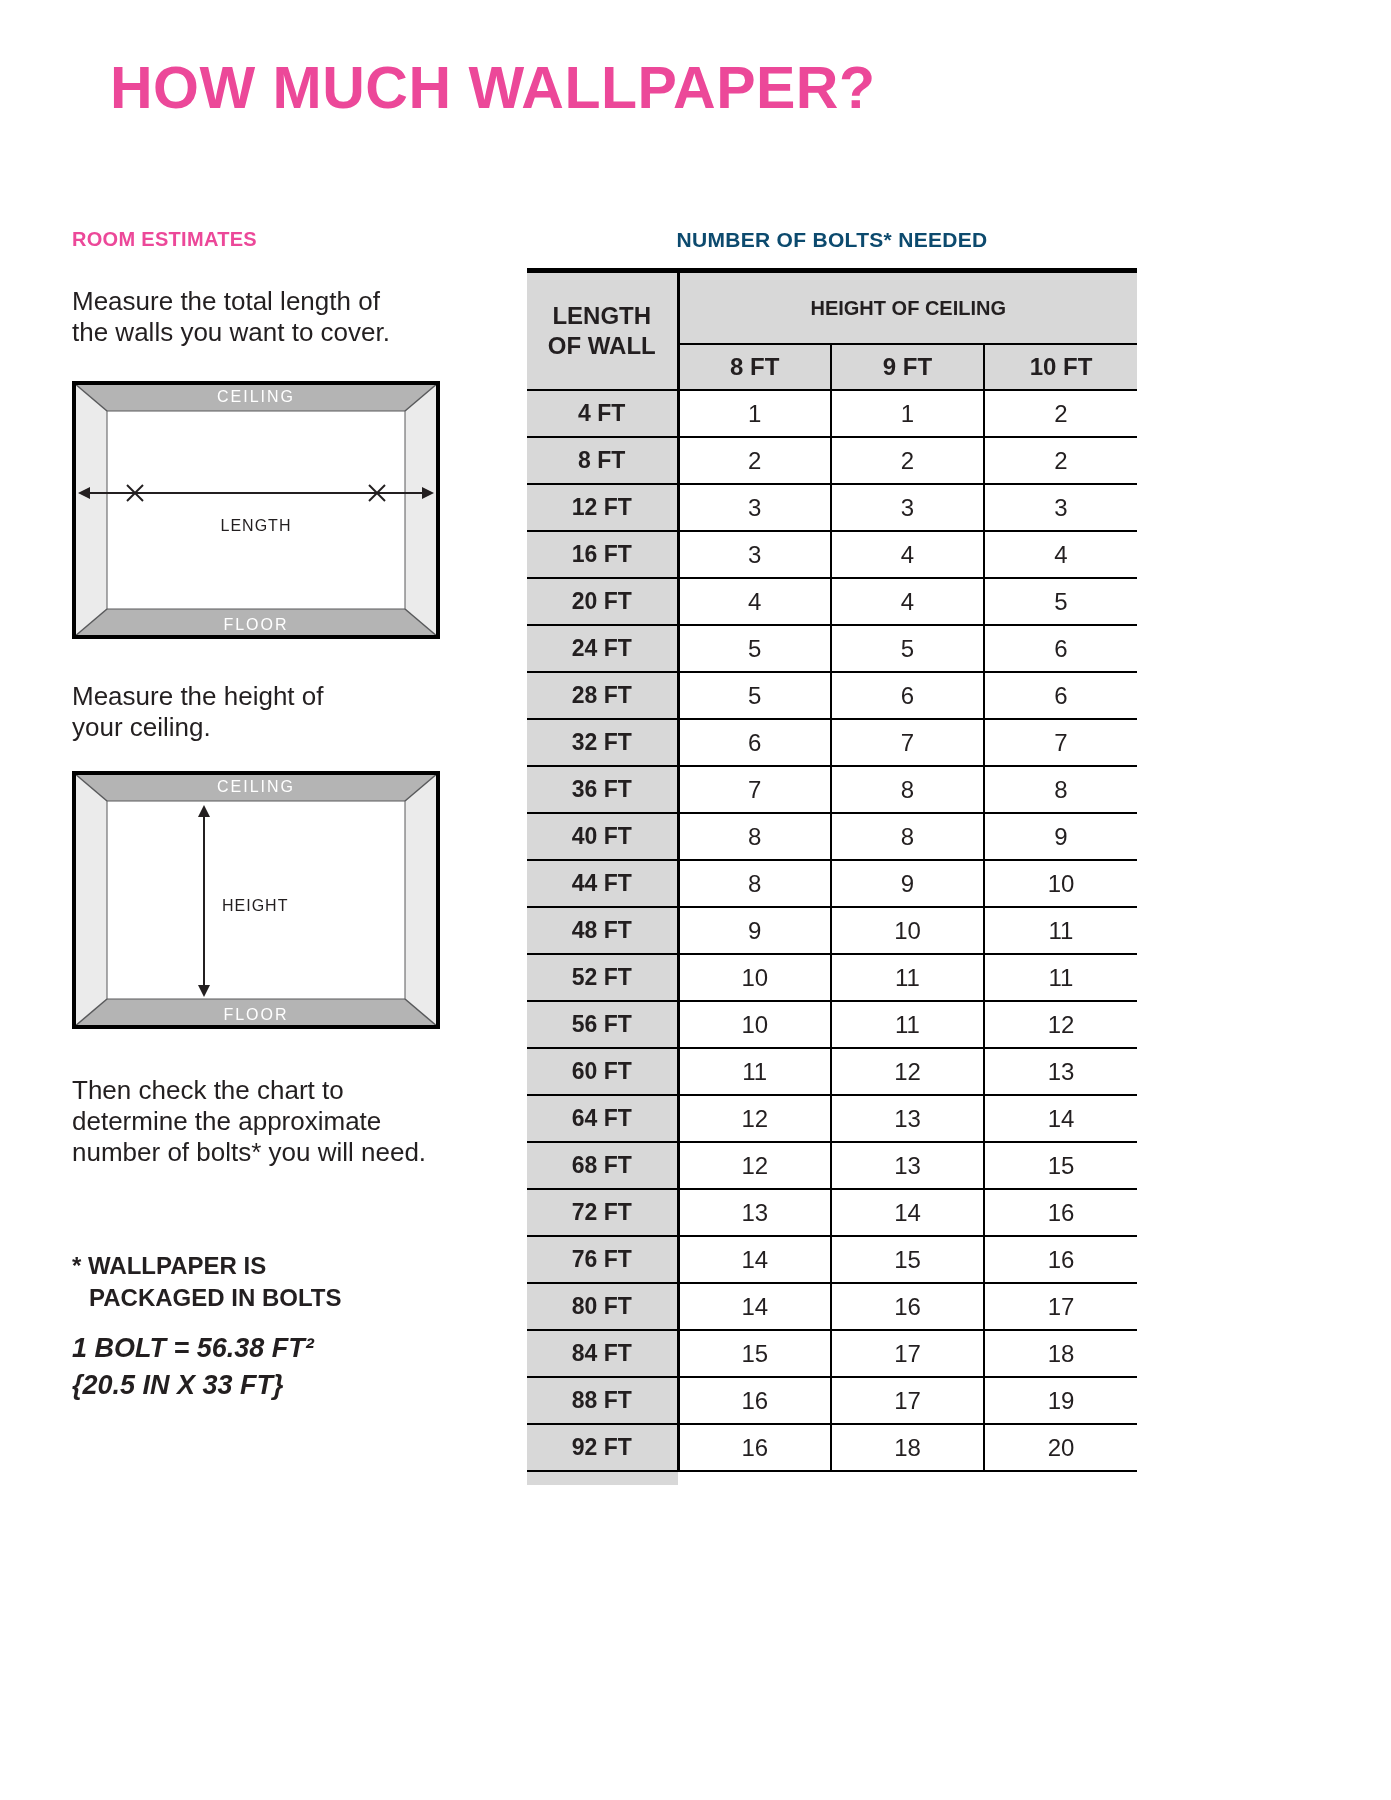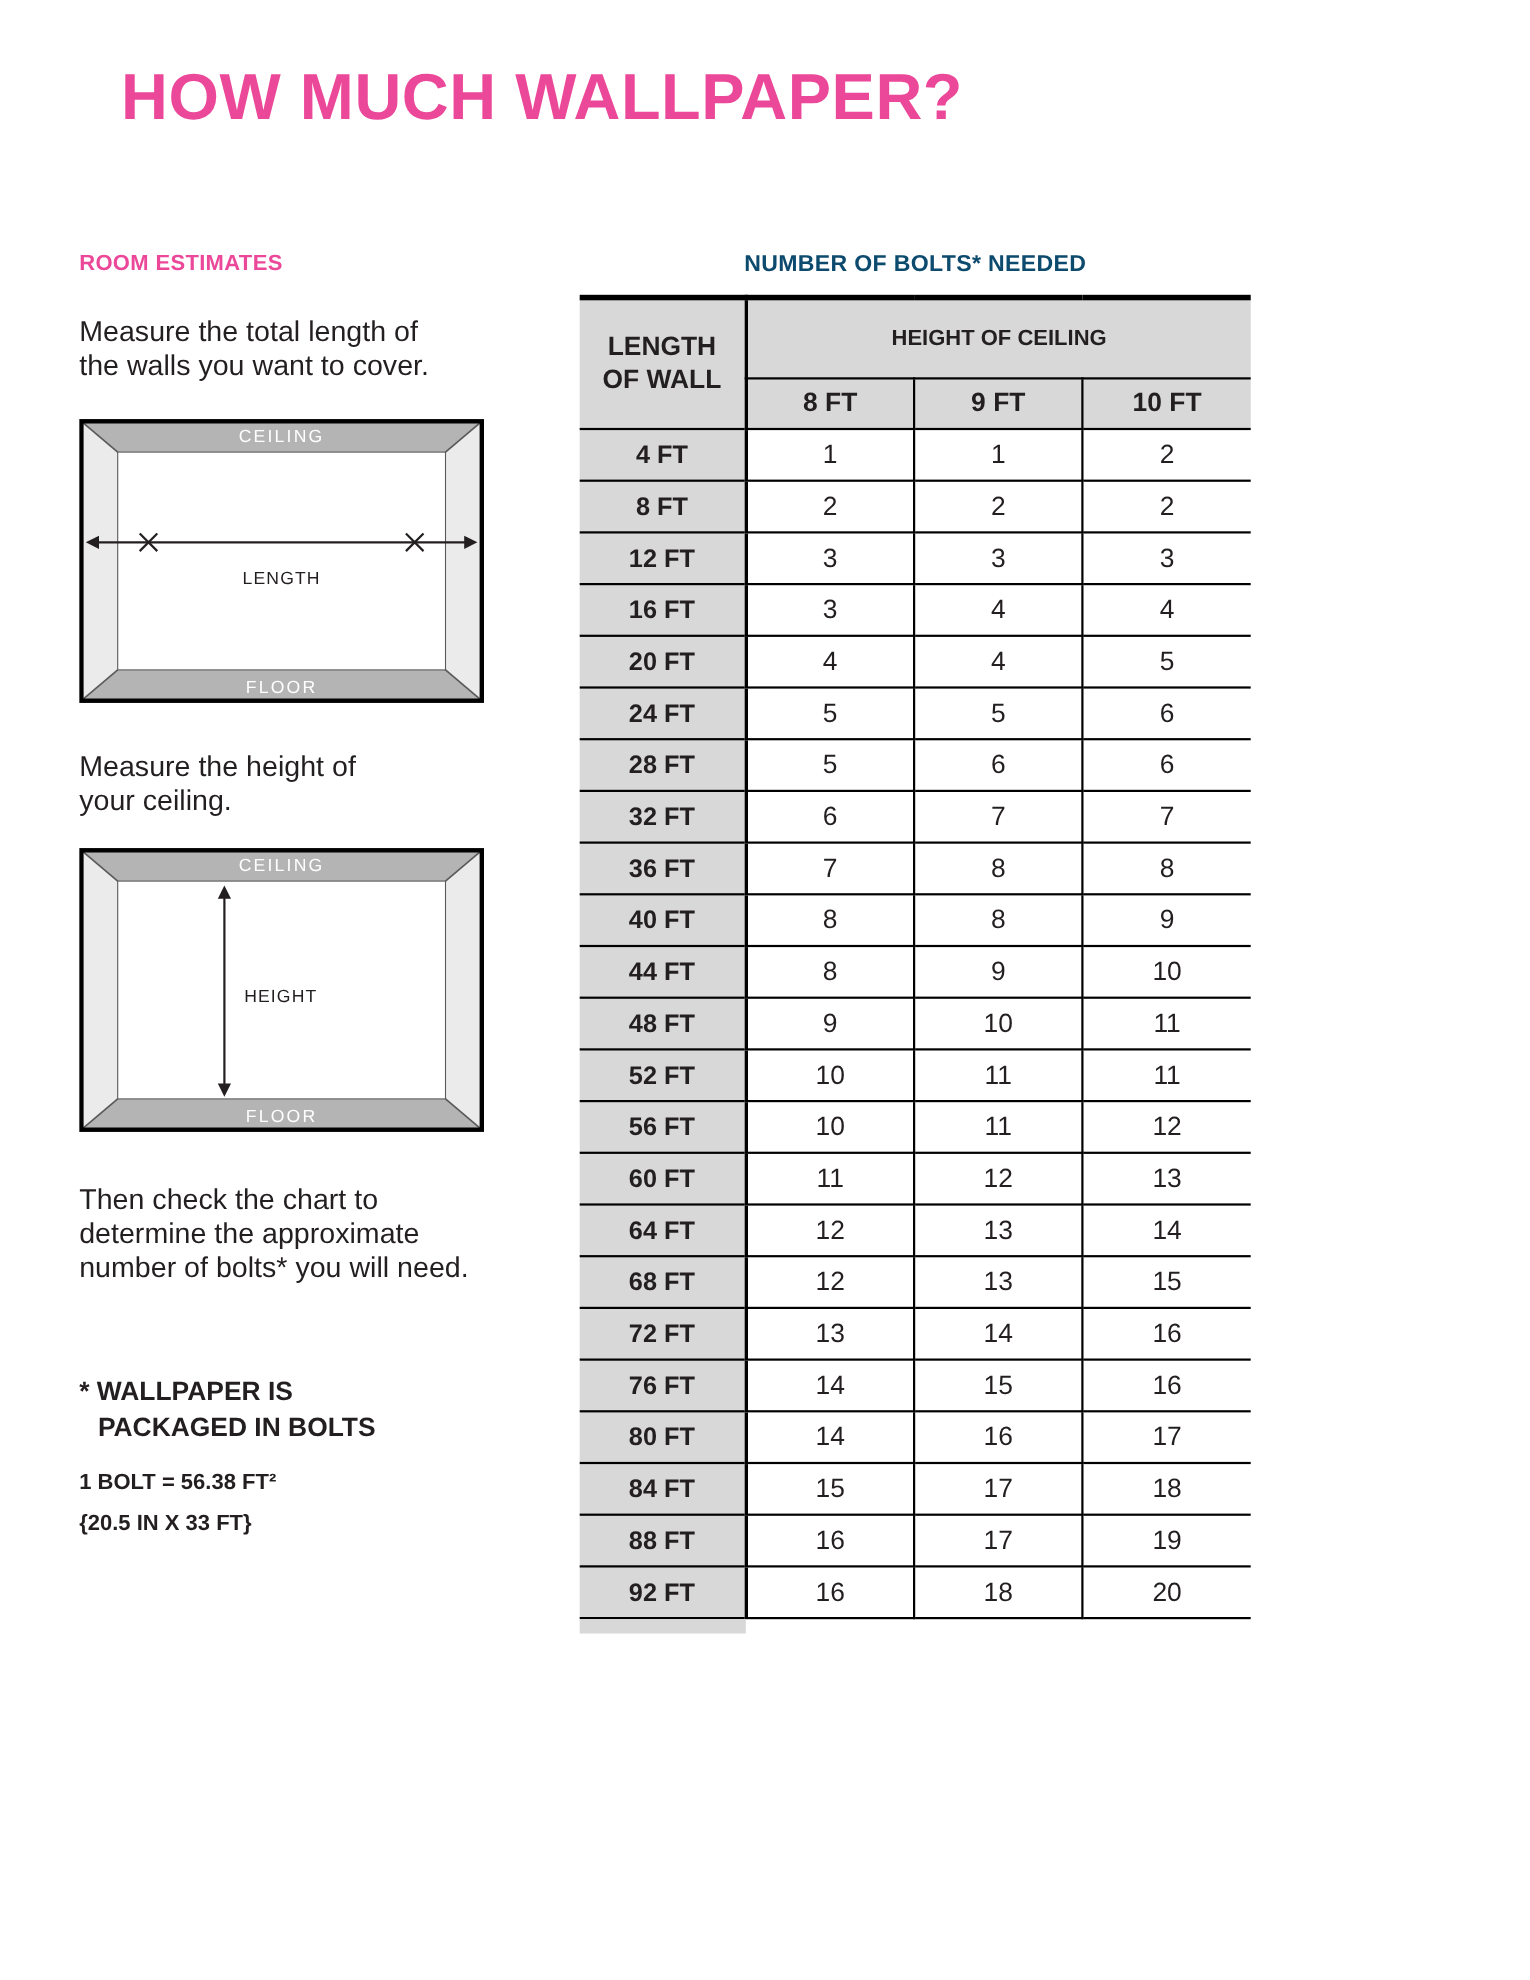--- a/index.html
+++ b/index.html
@@ -69,23 +69,24 @@
     font-size: 24px;
     font-weight: 700;
     line-height: 32px;
   }
   .footnote .indent { padding-left: 17px; }
 
   .bolt-size {
     position: absolute;
     left: 72px;
     top: 1330px;
-    font-size: 20px;
+    font-size: 27px;
     font-weight: 700;
     line-height: 37px;
+    font-style: italic;
   }
 
   
   .diagram {
     position: absolute;
     left: 72px;
     width: 424px;
     height: 258px;
   }
   #diagram1 { top: 381px; }

